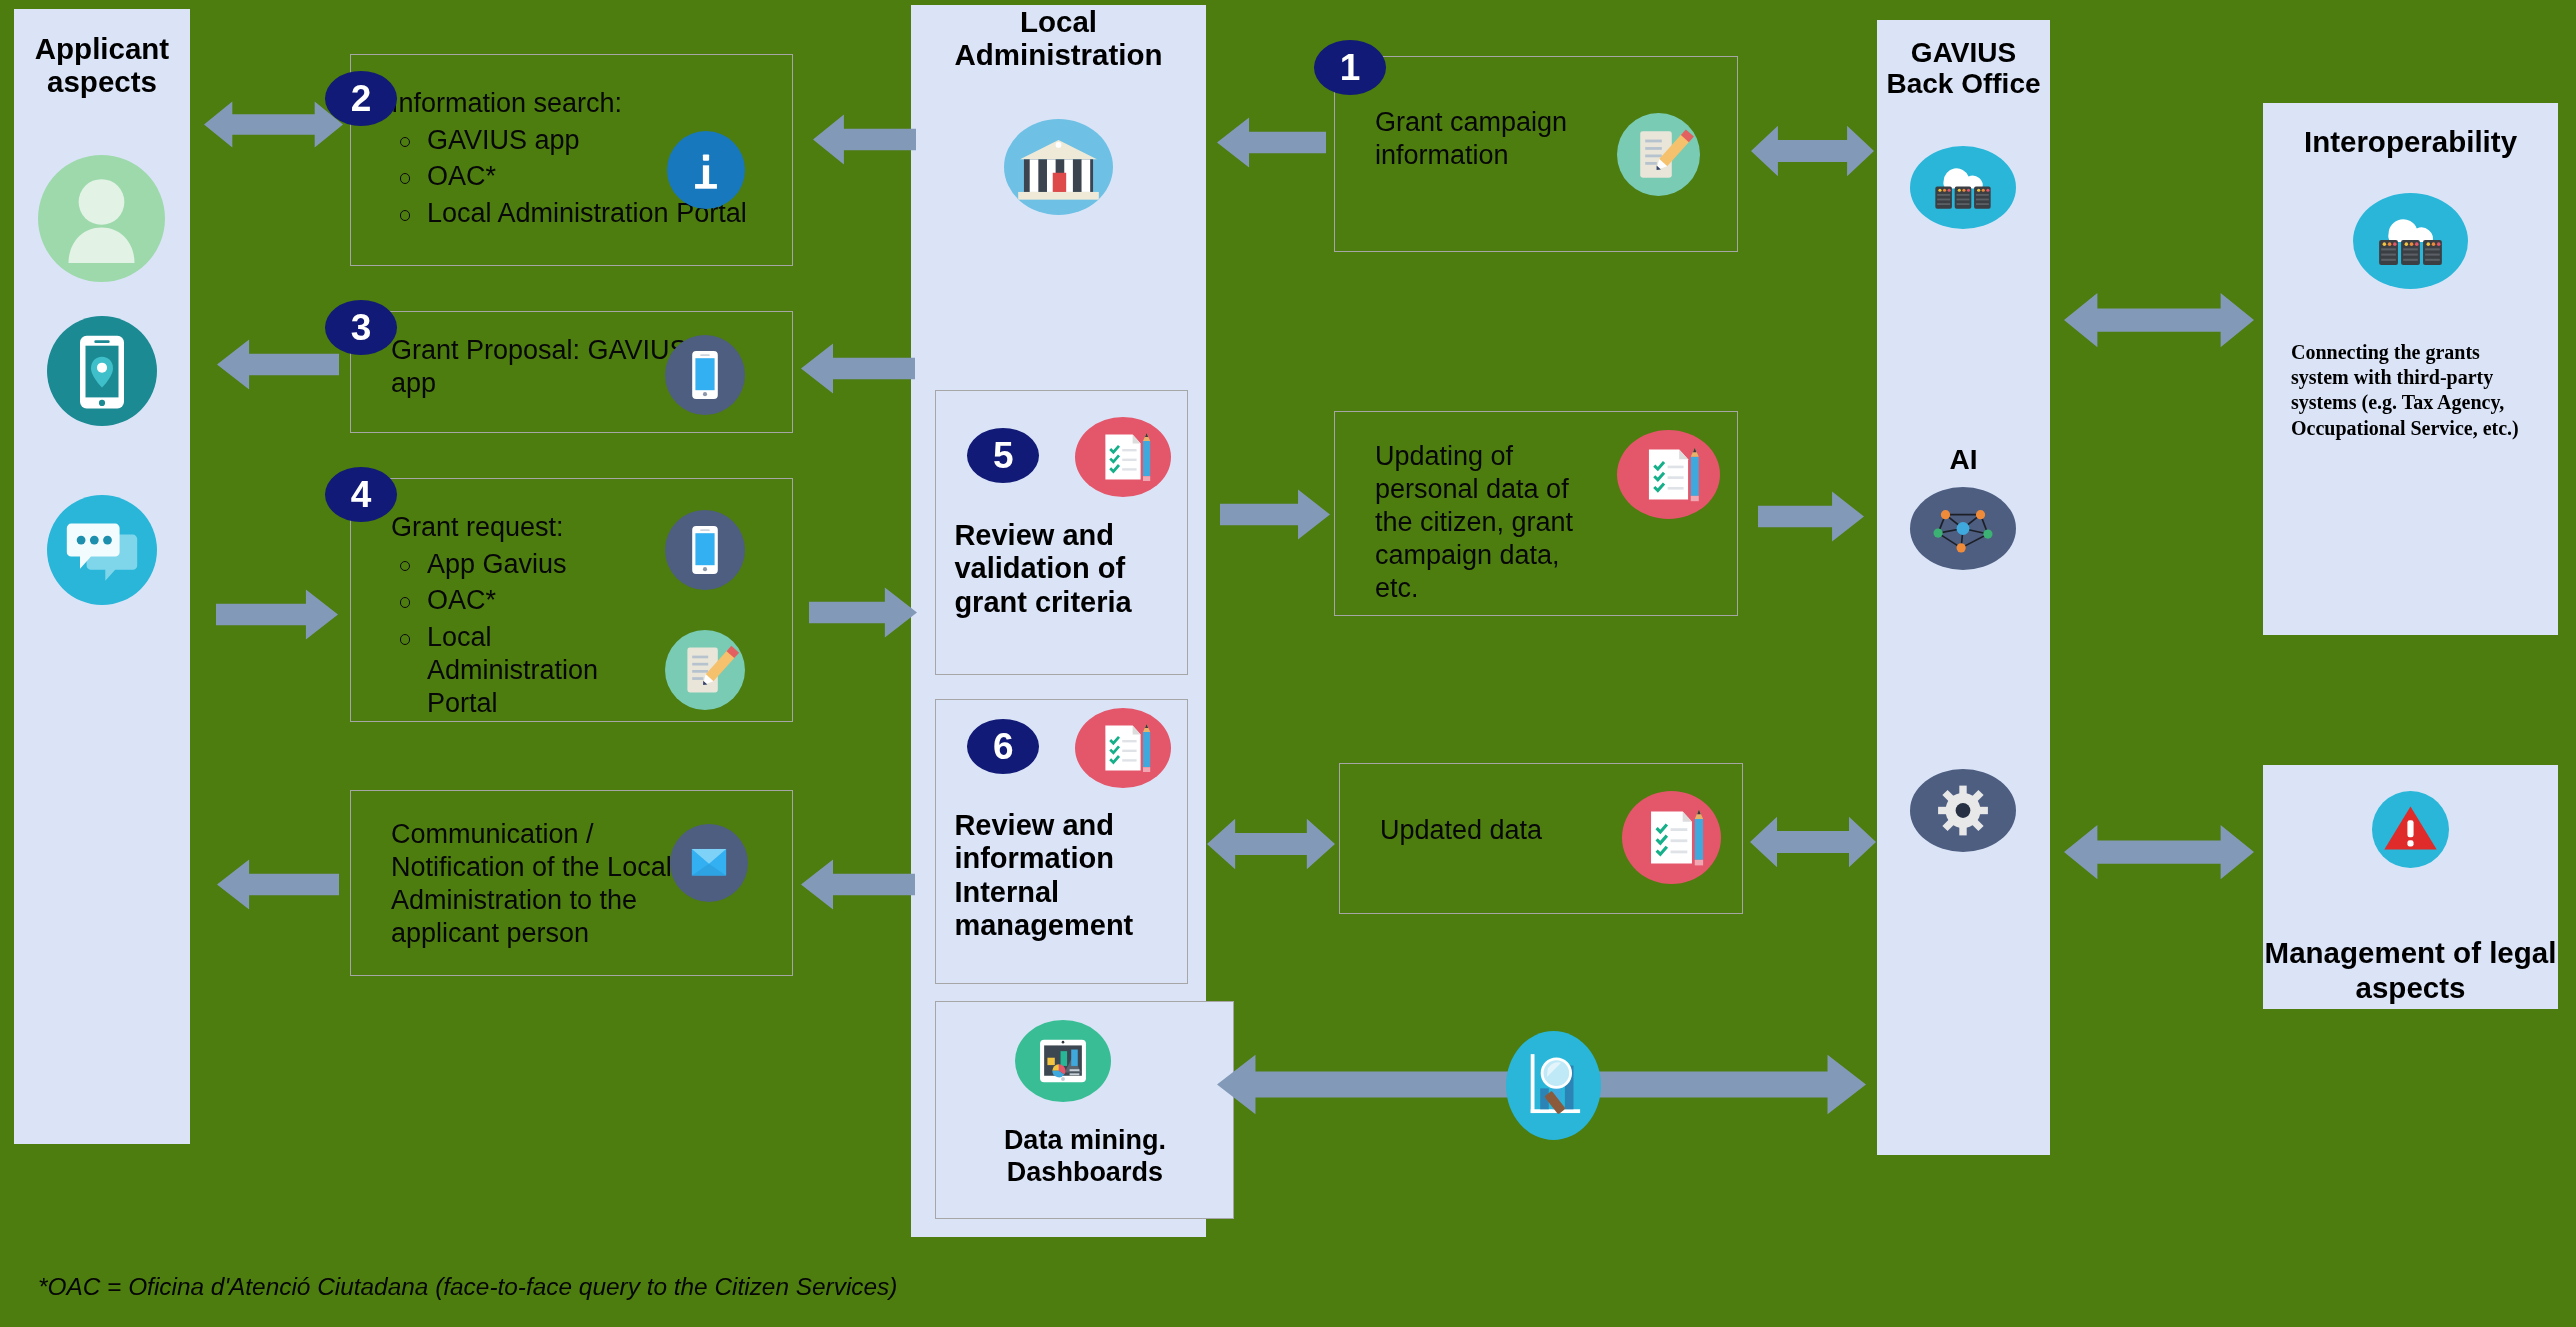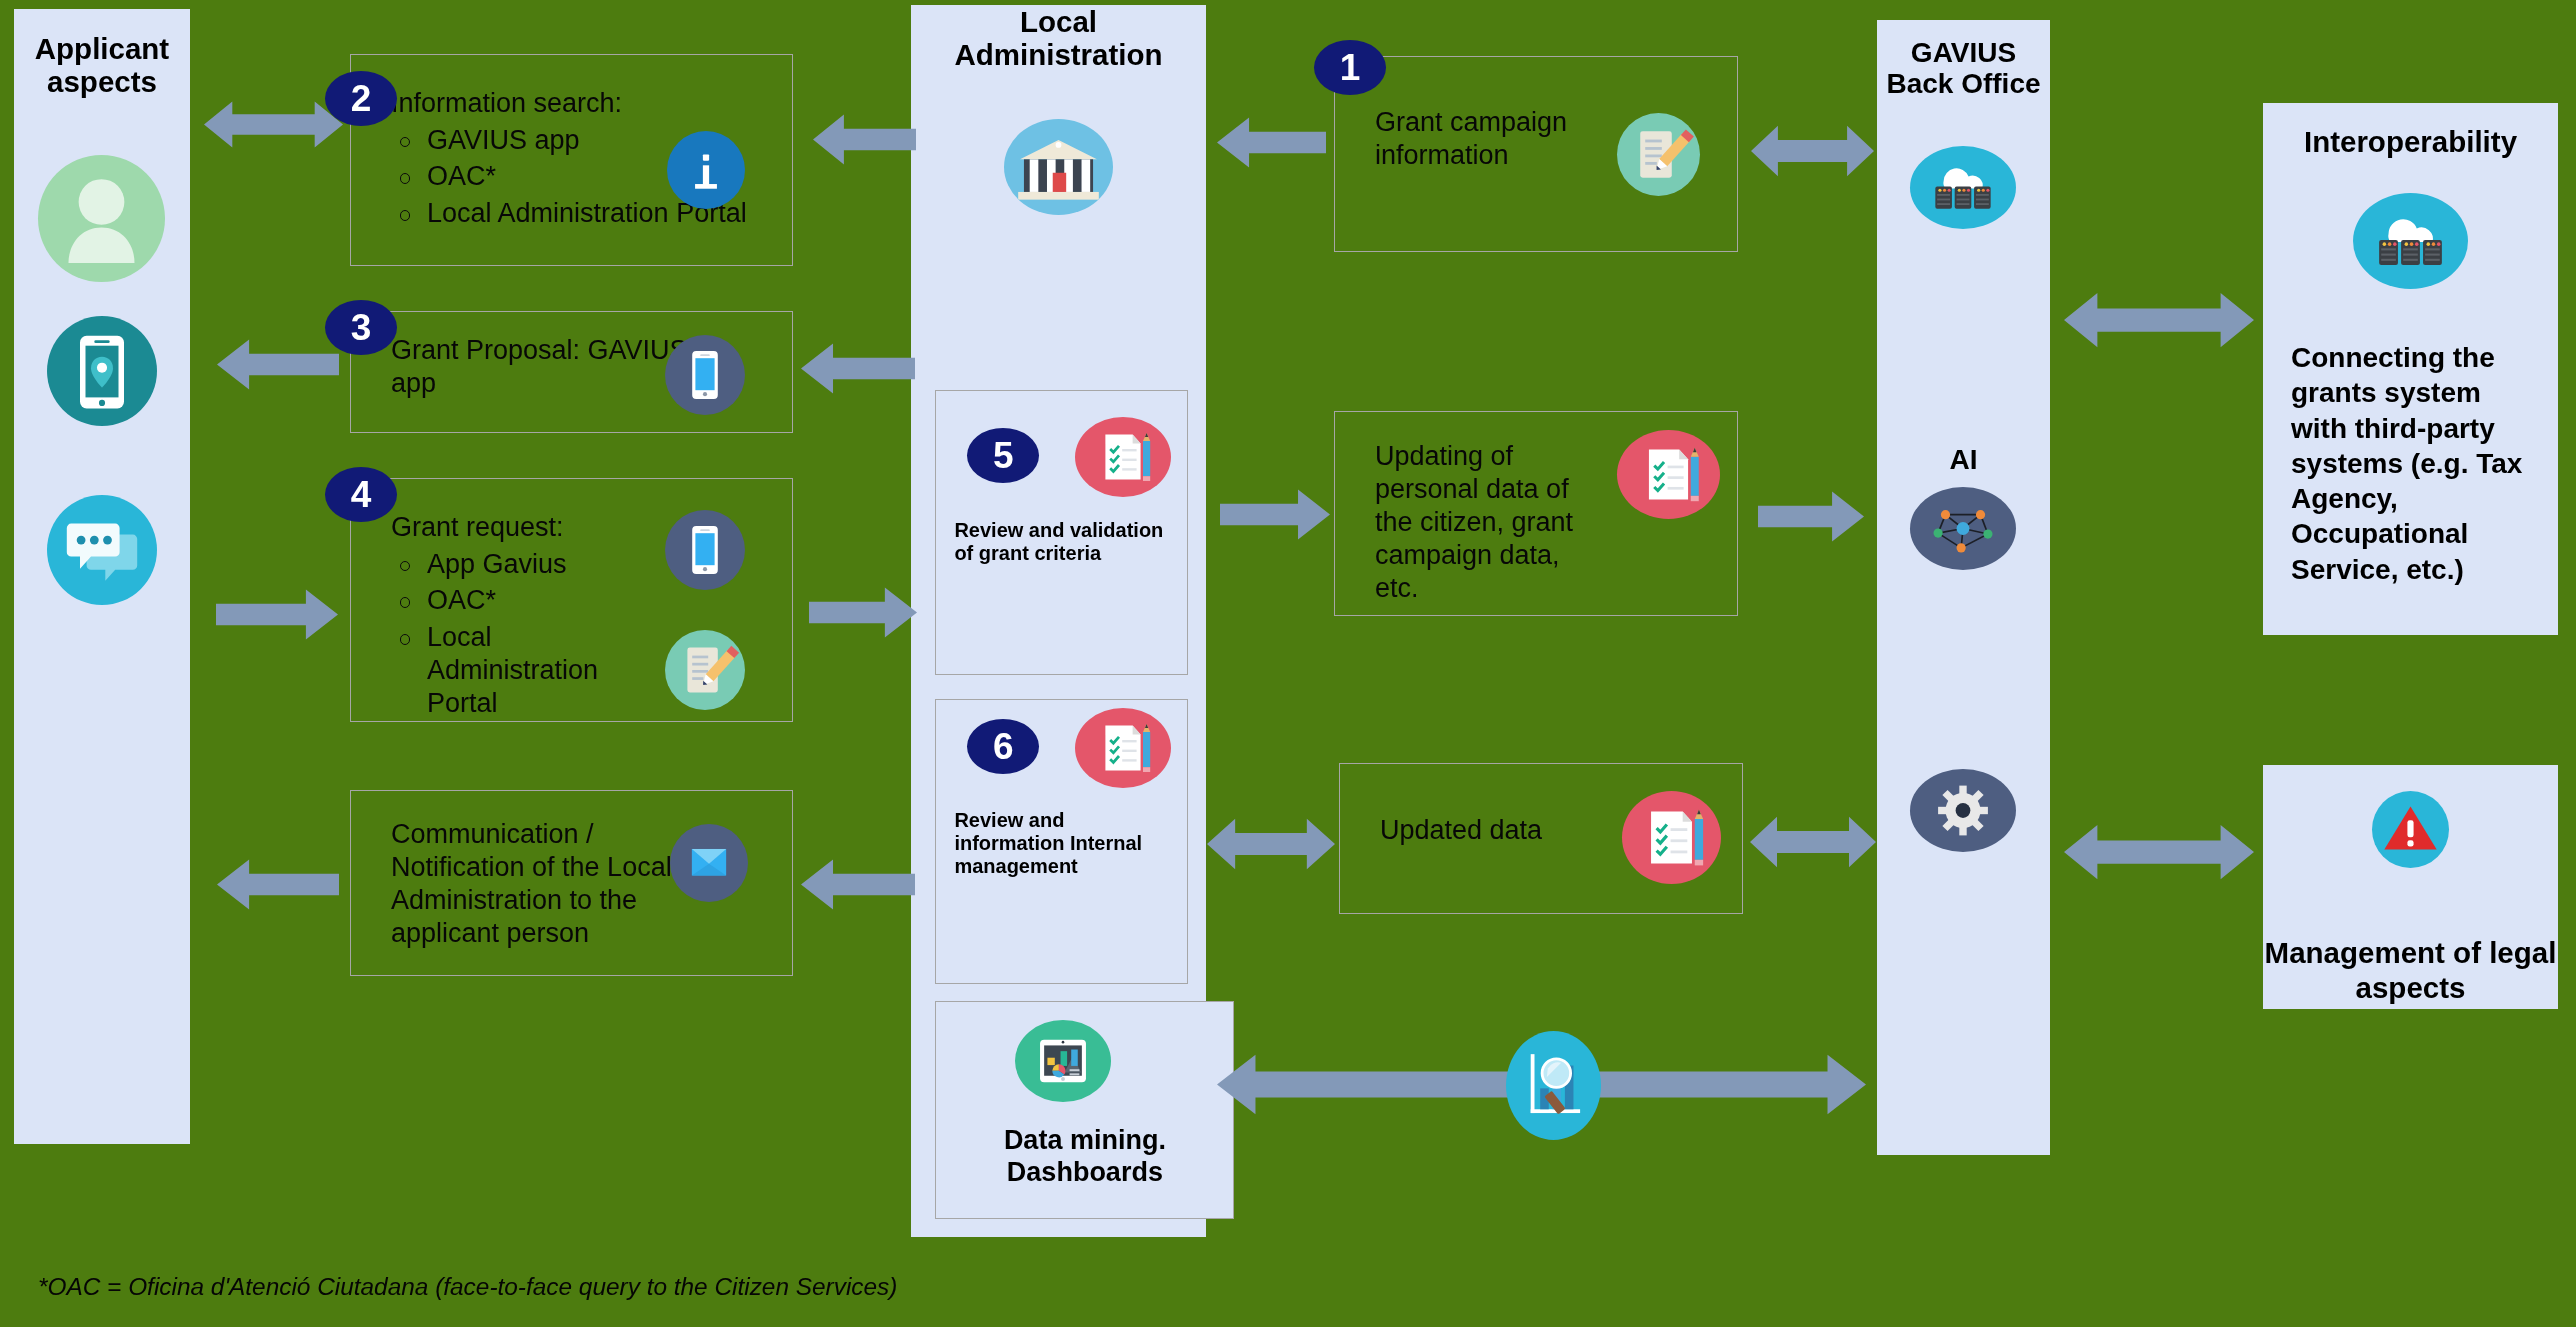--- a/index.html
+++ b/index.html
@@ -90,40 +90,41 @@
   
   .subcard {
     position: absolute;
     border: 1.9px solid #a6a6a6;
     background: #dbe4f7;
   }
   .subcard .label {
     position: absolute;
     left: 18px;
     width: 212px;
-    font-size: 20px;
+    font-size: 29px;
     color: #000000;
     font-weight: bold;
     line-height: 1.15;
   }
   .centerlabel {
     position: absolute;
     width: 100%;
     text-align: center;
     font-size: 27px;
     font-weight: bold;
     color: #000;
     line-height: 1.2;
   }
   .paneltext {
     position: absolute;
-    font-size: 28px;
+    font-size: 20px;
     color: #000;
     font-weight: bold;
     line-height: 1.26;
+    font-family: Liberation Serif, serif;
   }
   .footnote {
     position: absolute;
     left: 38px;
     top: 1273px;
     font-size: 24.4px;
     font-style: italic;
     color: #050505;
   }
 </style>

